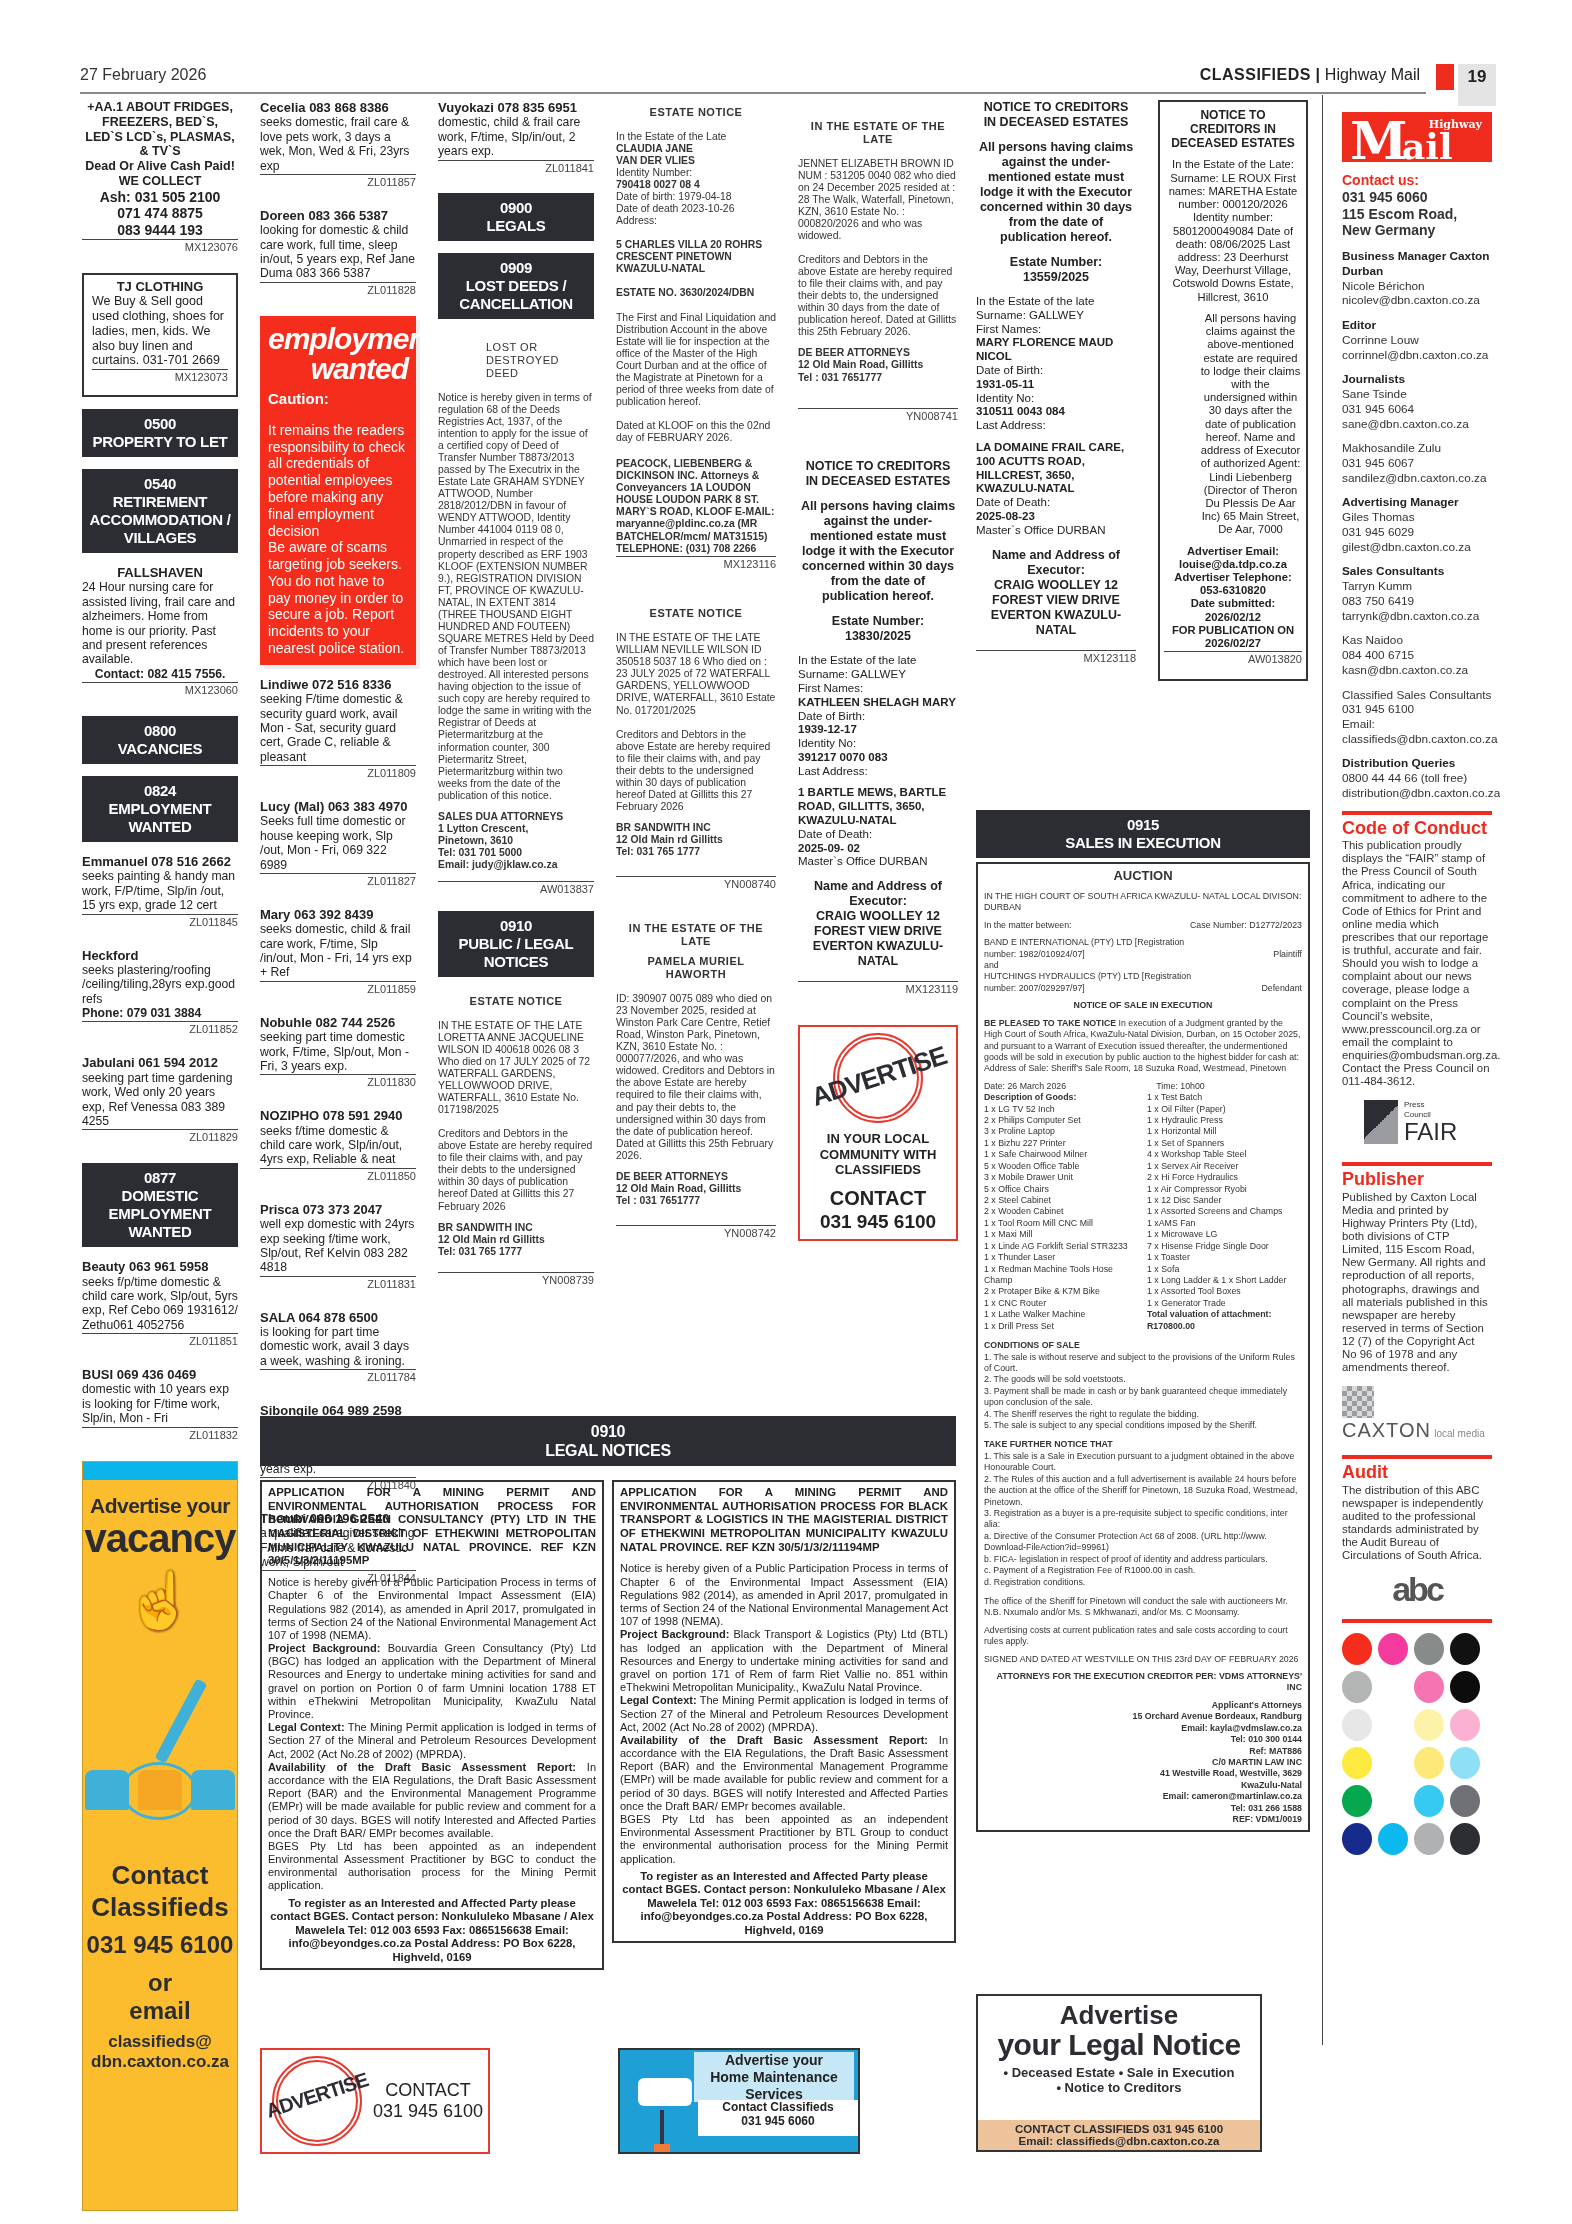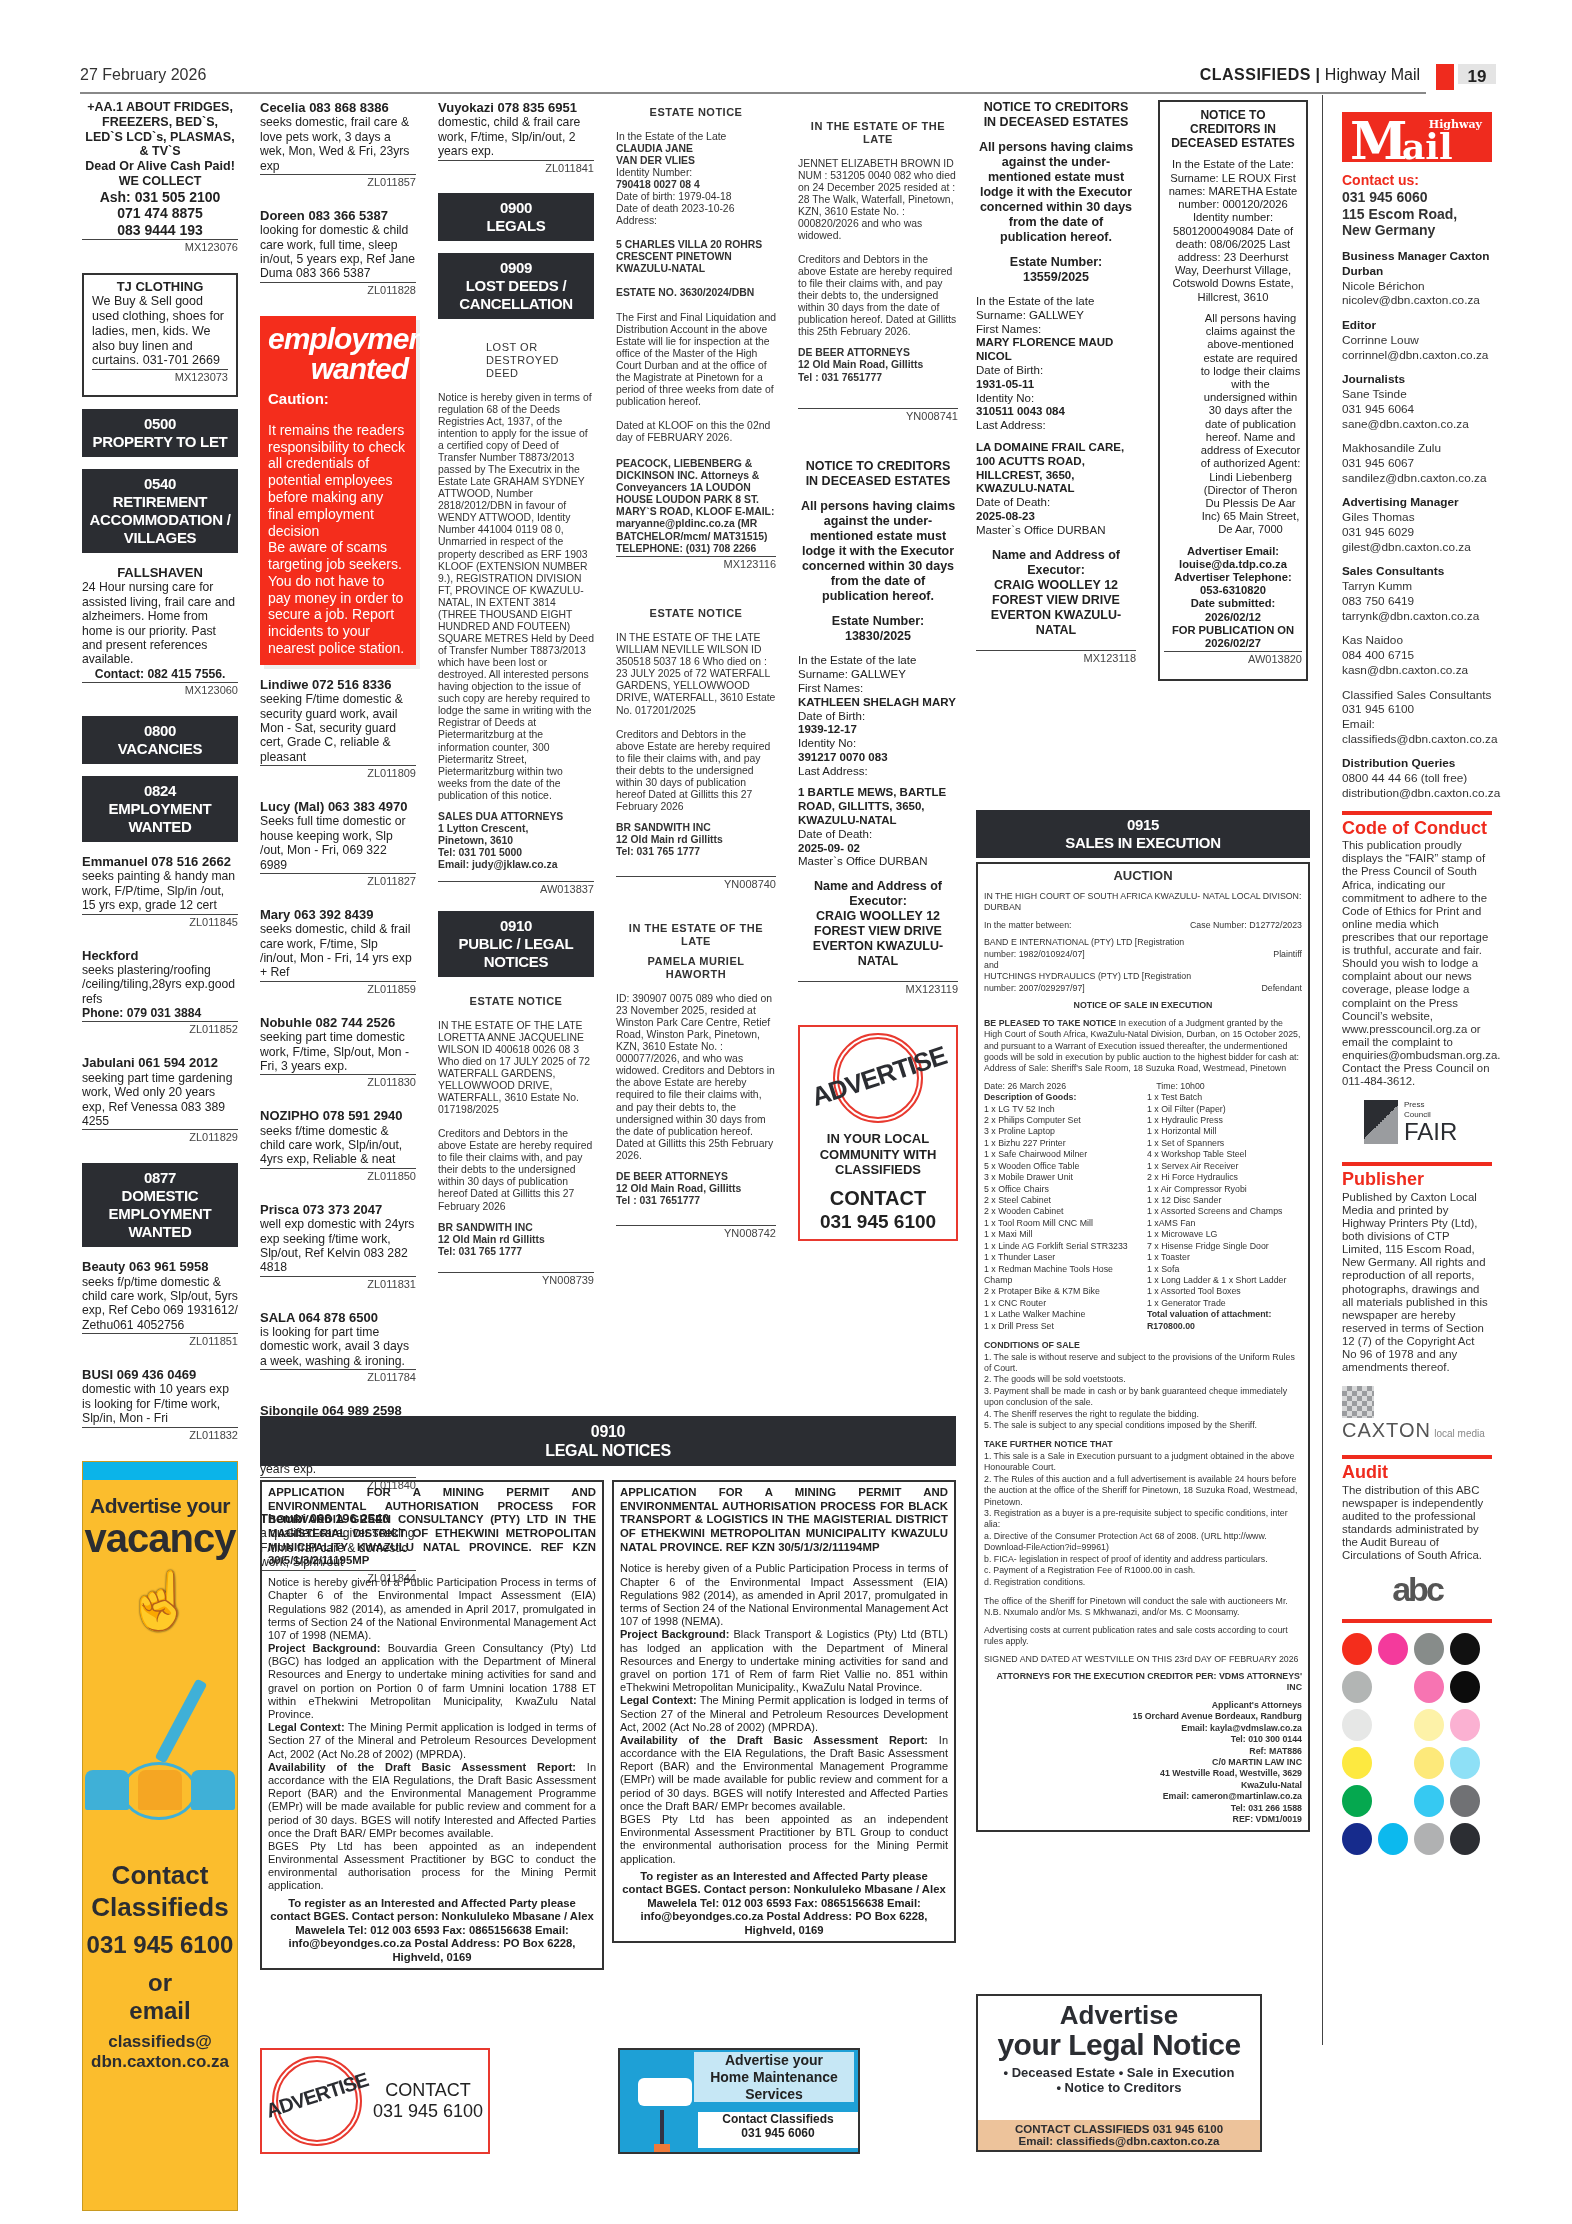--- a/index.html
+++ b/index.html
@@ -3,21 +3,21 @@
 <meta charset="utf-8">
 <style>
   * { box-sizing: border-box; margin: 0; padding: 0; }
   body { width: 1572px; height: 2224px; background: #fff; font-family: "Liberation Sans", sans-serif; color: #222; position: relative; overflow: hidden; }
   .abs { position: absolute; }
   .date { left: 80px; top: 66px; font-size: 16px; color: #333; }
   .hdr-rule { left: 80px; top: 92px; width: 1398px; height: 2px; background: #888; }
   .masthead { right: 98px; top: 66px; font-size: 16px; }
   .masthead b { font-weight: 900; letter-spacing: 0.5px; }
   .red-square { left: 1436px; top: 64px; width: 18px; height: 26px; background: #ef2b1e; }
-  .page-num { left: 1458px; top: 64px; width: 38px; height: 20px; background: #e4e4e4; font-weight: bold; font-size: 17px; text-align: center; line-height: 26px; }
+  .page-num { left: 1458px; top: 64px; width: 38px; height: 42px; background: #e4e4e4; font-weight: bold; font-size: 17px; text-align: center; line-height: 26px; }
 
   .col { position: absolute; top: 100px; font-size: 12.2px; line-height: 1.18; }
   .c1 { left: 82px; width: 156px; }
   .c2 { left: 260px; width: 156px; }
   .c3 { left: 438px; width: 156px; }
   .c4 { left: 616px; width: 160px; }
   .c5 { left: 798px; width: 160px; }
   .c6 { left: 976px; width: 160px; }
   .c7 { left: 1158px; width: 150px; }
   .c8 { left: 1342px; width: 150px; }
@@ -531,21 +531,21 @@
 </div>
 <div class="abs" style="left:618px;top:2048px;width:242px;height:106px;border:2px solid #333;background:#1ea0d6;overflow:hidden;">
   <div style="position:absolute;left:18px;top:28px;width:54px;height:28px;background:#fff;border-radius:6px;"></div>
   <div style="position:absolute;left:40px;top:60px;width:4px;height:34px;background:#334;"></div>
   <div style="position:absolute;left:34px;top:94px;width:16px;height:8px;background:#f07a3a;"></div>
   <div style="position:absolute;right:4px;top:2px;width:160px;text-align:center;font-weight:bold;color:#222;font-size:14px;line-height:1.2;background:rgba(255,255,255,0.75);">
     <div>Advertise your</div>
     <div>Home Maintenance</div>
     <div>Services</div>
   </div>
-  <div style="position:absolute;right:0;bottom:4px;width:160px;height:36px;background:#fff;text-align:center;font-weight:bold;font-size:12px;color:#222;">
+  <div style="position:absolute;right:0;bottom:16px;width:160px;height:36px;background:#fff;text-align:center;font-weight:bold;font-size:12px;color:#222;">
     <div>Contact Classifieds</div>
     <div>031 945 6060</div>
   </div>
 </div>
 <div class="abs" style="left:976px;top:1994px;width:286px;height:158px;border:2px solid #333;text-align:center;color:#2b2d32;">
   <div style="font-size:26px;font-weight:bold;margin-top:6px;line-height:1;">Advertise</div>
   <div style="font-size:30px;font-weight:bold;line-height:1.1;letter-spacing:-0.5px;">your Legal Notice</div>
   <div style="font-size:13px;font-weight:bold;margin-top:4px;">• Deceased Estate • Sale in Execution</div>
   <div style="font-size:13px;font-weight:bold;">• Notice to Creditors</div>
   <div style="position:absolute;left:0;right:0;bottom:0;background:#edc39b;font-size:11.5px;font-weight:bold;padding:3px 0;">

